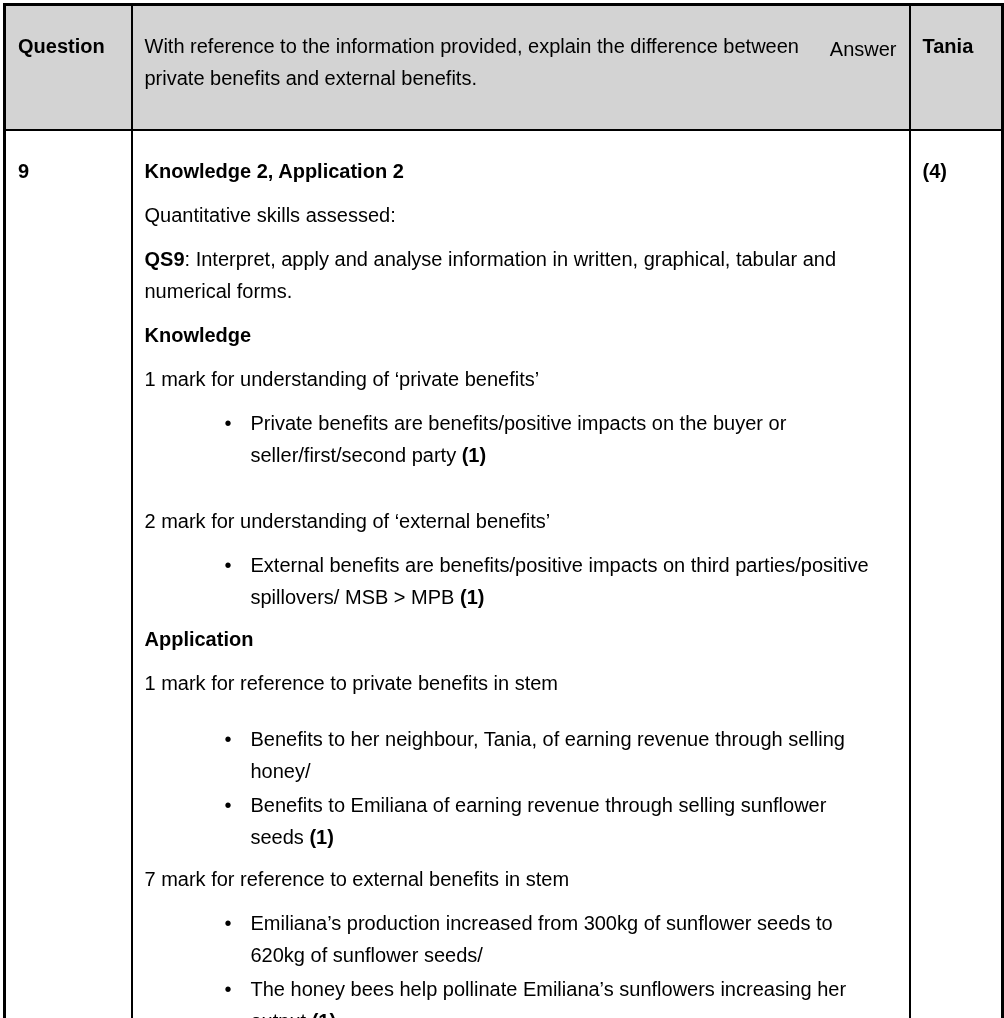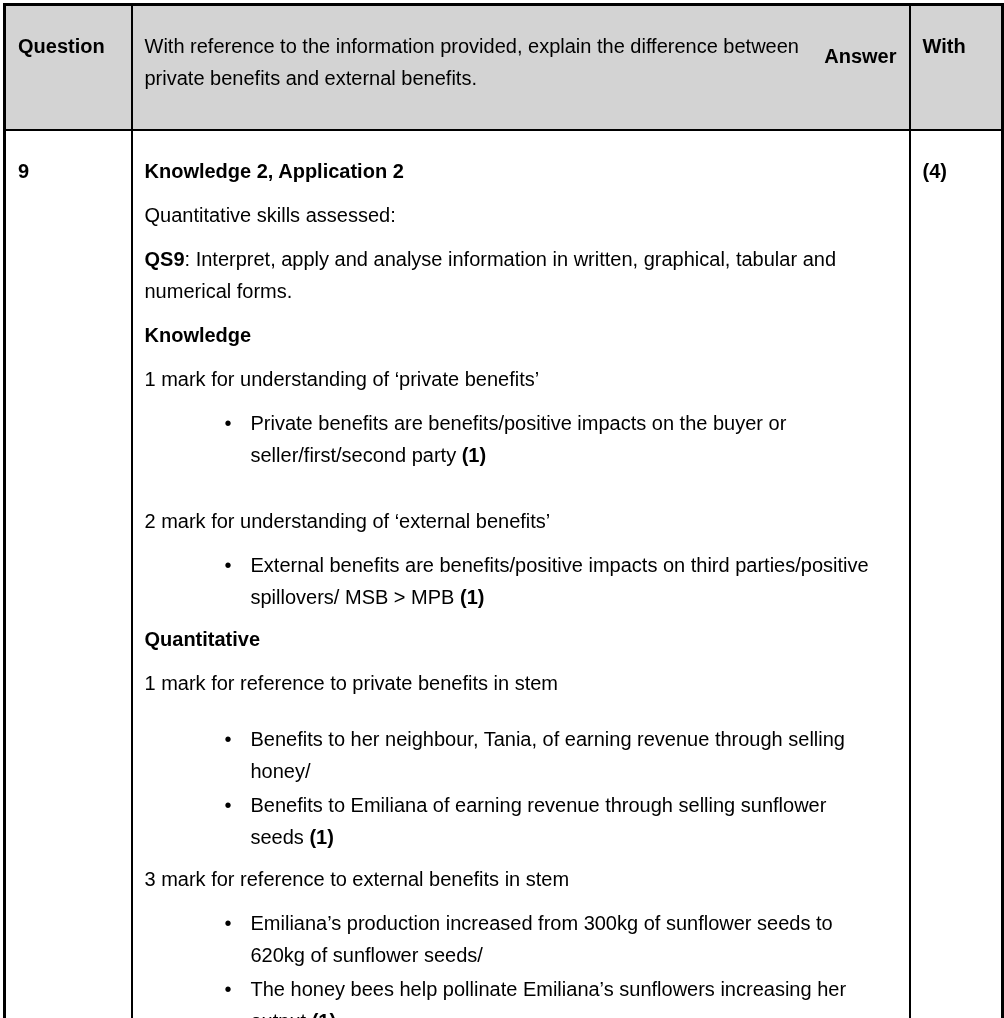--- a/index.html
+++ b/index.html
@@ -39,22 +39,22 @@
     height: 125px;
   }
   .hdr-label { font-weight: bold; }
   .hdr-question-cell {
     display: flex;
     flex-direction: row;
     justify-content: space-between;
     height: 100%;
   }
   .answer-label {
-    font-weight: bold;
-    margin-top: 10px;
+    font-weight: normal;
+    margin-top: 3px;
   }
 
   td.qnum-cell { font-weight: bold; }
 
   td.mark-cell {
     vertical-align: bottom;
     font-weight: bold;
     padding-bottom: 4px;
     padding-left: 8px;
   }
@@ -102,21 +102,21 @@
         <td>
           <span class="hdr-label">Question</span>
         </td>
         <td>
           <div class="hdr-question-cell">
             <div>With reference to the information provided, explain the difference between private benefits and external benefits.</div>
             <div class="answer-label">Answer</div>
           </div>
         </td>
         <td>
-          <span class="hdr-label">With</span>
+          <span class="hdr-label">Tania</span>
         </td>
       </tr>
       <tr>
         <td class="qnum-cell">
           <span>9</span>
         </td>
         <td class="content-cell">
 
           <p class="heading">Knowledge 2, Application 2</p>
 
@@ -131,30 +131,30 @@
           <ul class="points gap-after">
             <li><span>Private benefits are benefits/positive impacts on the buyer or seller/first/second party </span><span class="b">(1)</span></li>
           </ul>
 
           <p class="crit">2 mark for understanding of ‘external benefits’</p>
 
           <ul class="points">
             <li><span>External benefits are benefits/positive impacts on third parties/positive spillovers/ MSB &gt; MPB </span><span class="b">(1)</span></li>
           </ul>
 
-          <p class="sub-heading">Quantitative</p>
+          <p class="sub-heading">Application</p>
 
           <p class="crit-gap">1 mark for reference to private benefits in stem</p>
 
           <ul class="points gap-before">
             <li><span>Benefits to her neighbour, Tania, of earning revenue through selling honey/</span></li>
             <li><span>Benefits to Emiliana of earning revenue through selling sunflower seeds </span><span class="b">(1)</span></li>
           </ul>
 
-          <p class="crit-gap">3 mark for reference to external benefits in stem</p>
+          <p class="crit-gap">7 mark for reference to external benefits in stem</p>
 
           <ul class="points">
             <li><span>Emiliana’s production increased from 300kg of sunflower seeds to 620kg of sunflower seeds/</span></li>
             <li><span>The honey bees help pollinate Emiliana’s sunflowers increasing her output </span><span class="b">(1)</span></li>
           </ul>
 
         </td>
         <td class="mark-cell">
           <span>(4)</span>
         </td>

